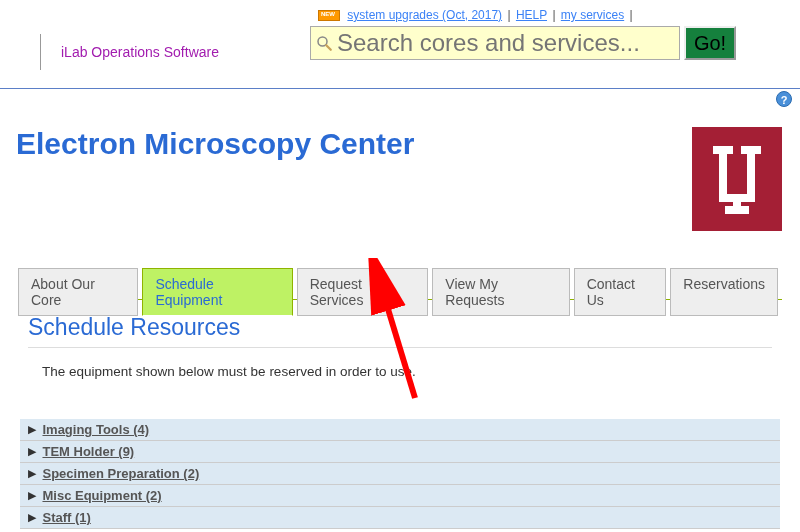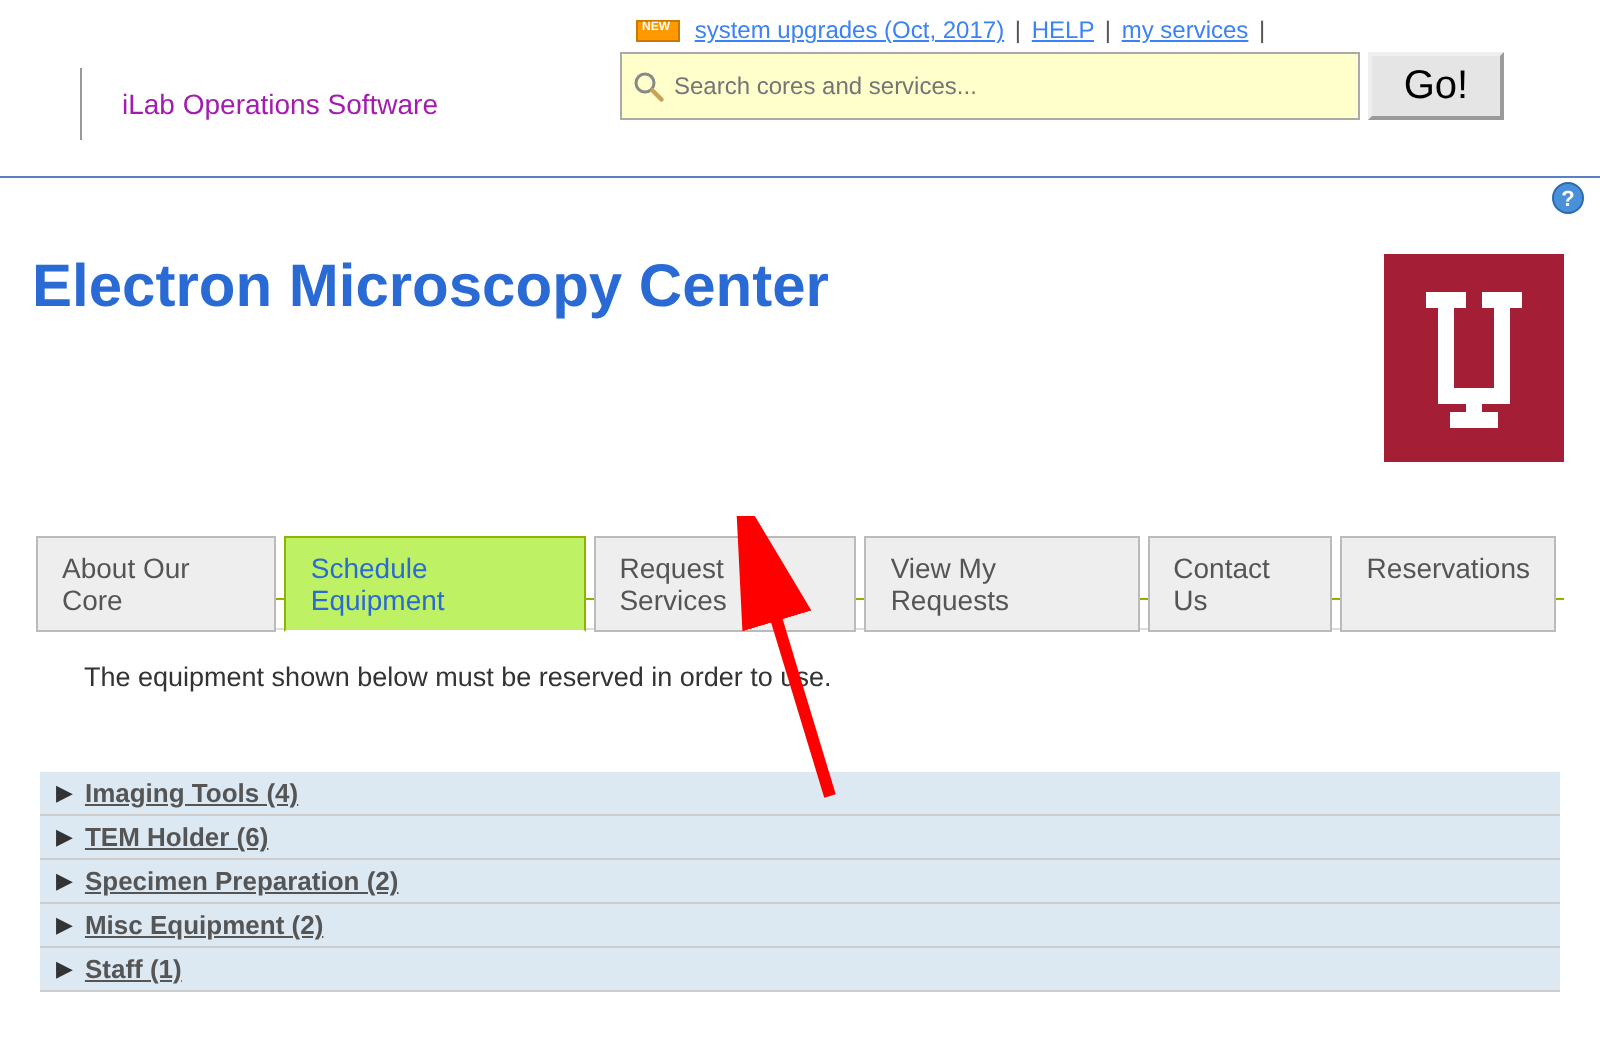--- a/index.html
+++ b/index.html
@@ -13,22 +13,22 @@
   .right-col { flex: 1; }
   .top-links { font-size: 12px; margin-bottom: 4px; padding-left: 8px; }
   .new-badge { display: inline-block; width: 22px; height: 11px; background: #ff9900; border: 1px solid #cc7700; vertical-align: middle; position: relative; margin-right: 4px; }
   .new-badge::after { content: "NEW"; font-size: 6px; font-weight: bold; color: #fff; position: absolute; left: 2px; top: 0; }
   .top-links a { color: #3b82f6; text-decoration: underline; }
   .sep { color: #555; margin: 0 2px; }
   
   .search-row { display: flex; align-items: stretch; }
   .search-box { flex: 1; max-width: 370px; background: #ffffcc; border: 1px solid #aaa; display: flex; align-items: center; padding: 2px 4px; height: 34px; }
   .search-icon-svg { width: 18px; height: 18px; margin-right: 4px; flex-shrink: 0; }
-  .search-input { flex: 1; border: none; background: transparent; font-size: 12px; color: #444; outline: none; font-family: Arial; }
-  .go-btn { width: 68px; height: 34px; margin-left: 4px; background: #e5e5e5; border: 2px outset #eee; font-size: 20px; cursor: pointer; font-family: Arial; }
+  .search-input { flex: 1; border: none; background: transparent; font-size: 24px; color: #444; outline: none; font-family: Arial; }
+  .go-btn { width: 52px; height: 34px; margin-left: 4px; background: #15803d; border: 2px outset #eee; font-size: 20px; cursor: pointer; font-family: Arial; }
   
   .hr1 { border: none; border-top: 1px solid #5b7fc7; margin-top: 8px; }
   .help-icon { float: right; margin: 2px 8px 0 0; width: 16px; height: 16px; border-radius: 50%; background: #4a90d9; color: #fff; font-size: 11px; font-weight: bold; text-align: center; line-height: 16px; border: 1px solid #2a6bb0; }
   
   .header-row { display: flex; align-items: flex-start; padding: 20px 18px 20px 16px; }
   .page-title { color: #2a6ad4; font-size: 30px; font-weight: bold; flex: 1; font-family: Arial; }
   .logo { width: 90px; height: 104px; background: #a41f35; display: flex; align-items: center; justify-content: center; }
   
   .tabs { display: flex; border-bottom: 1px solid #8fb300; margin: 0 18px; }
   .tab { border: 1px solid #bbb; background: #eee; color: #555; font-size: 14px; padding: 7px 12px; margin-right: 4px; cursor: pointer; position: relative; top: 17px; }
@@ -101,31 +101,32 @@
 <div class="tabs">
   <div class="tab">About Our Core</div>
   <div class="tab active">Schedule Equipment</div>
   <div class="tab">Request Services</div>
   <div class="tab">View My Requests</div>
   <div class="tab">Contact Us</div>
   <div class="tab">Reservations</div>
 </div>
 
 <div class="section">
+  <div class="section-title">Schedule Resources</div>
   <hr class="section-hr">
   <div class="blurb">The equipment shown below must be reserved in order to use.</div>
 
   <div class="cat-list">
     <div class="cat-row">
       <span class="tri">▶</span>
       <a href="#">Imaging Tools (4)</a>
     </div>
     <div class="cat-row">
       <span class="tri">▶</span>
-      <a href="#">TEM Holder (6)</a>
+      <a href="#">TEM Holder (9)</a>
     </div>
     <div class="cat-row">
       <span class="tri">▶</span>
       <a href="#">Specimen Preparation (2)</a>
     </div>
     <div class="cat-row">
       <span class="tri">▶</span>
       <a href="#">Misc Equipment (2)</a>
     </div>
     <div class="cat-row">

